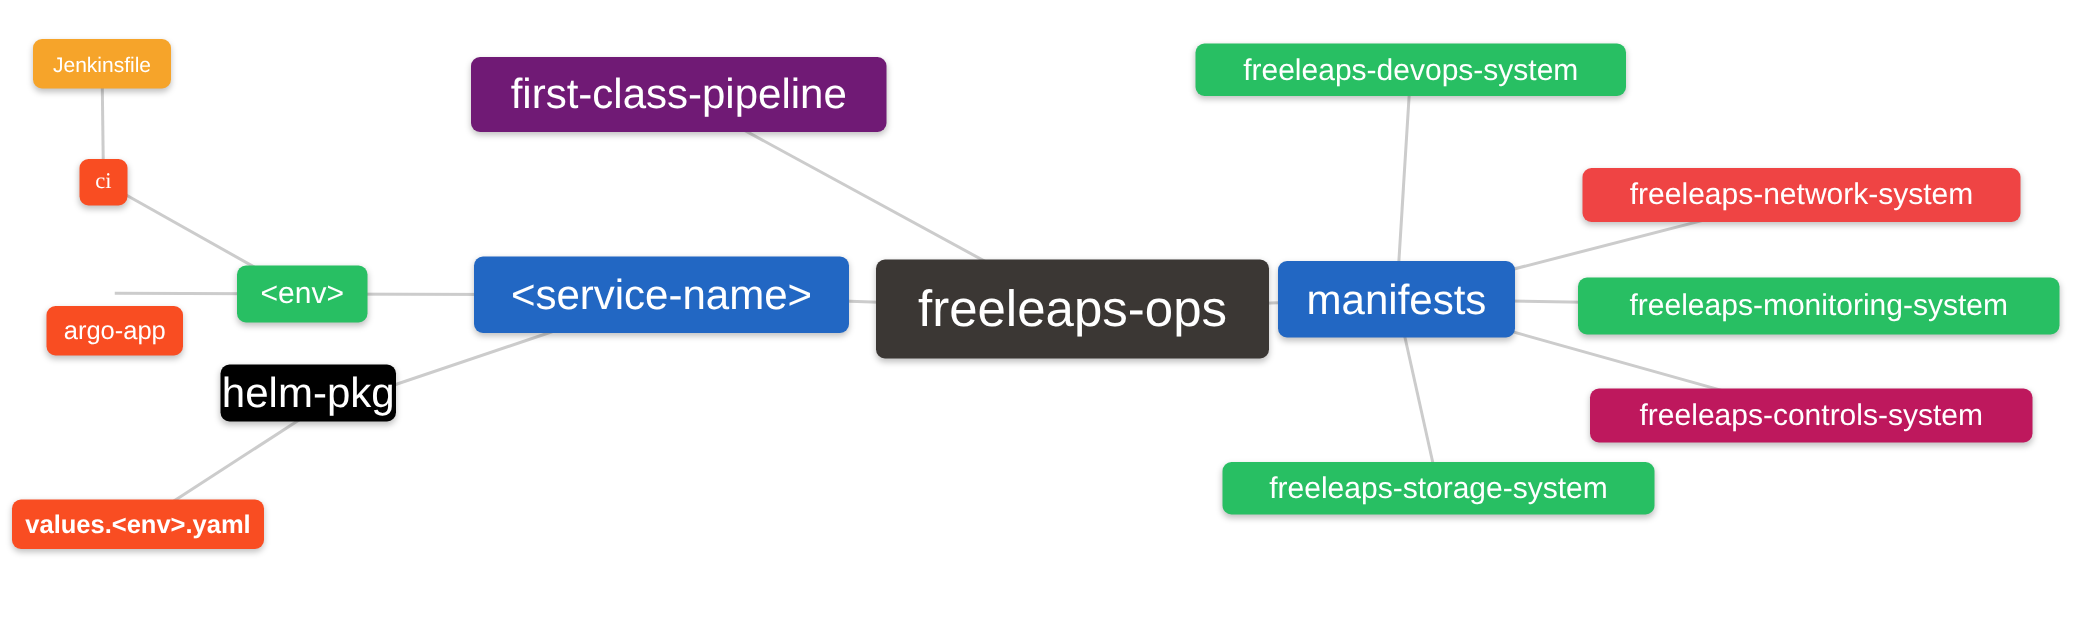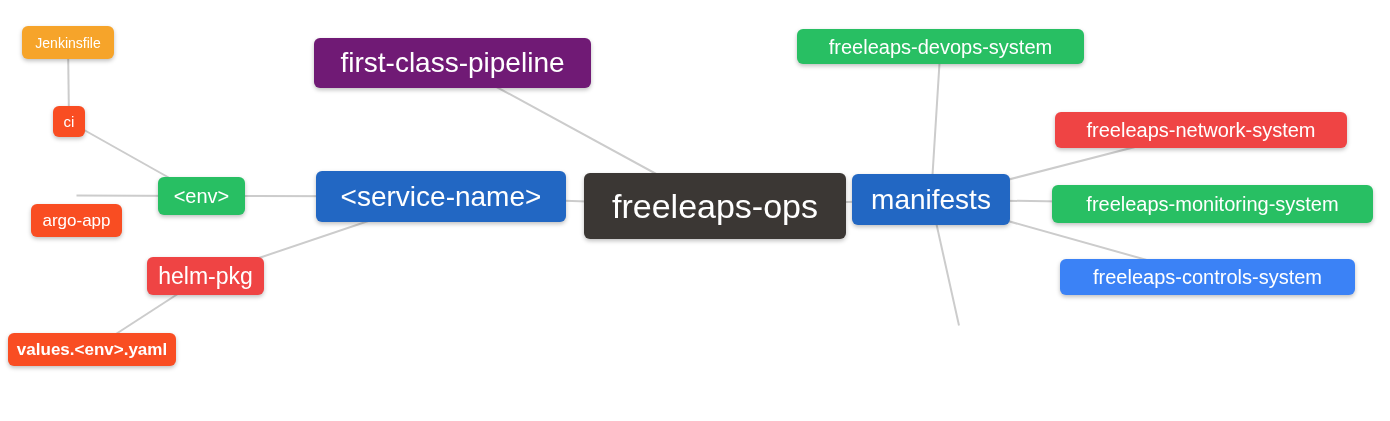--- a/index.html
+++ b/index.html
@@ -56,27 +56,28 @@
       <line x1="441" y1="196.5" x2="715" y2="206" stroke="#cccccc" stroke-width="2"></line>
       <line x1="715" y1="206" x2="931" y2="199.5" stroke="#cccccc" stroke-width="2"></line>
       <line x1="931" y1="199.5" x2="940.5" y2="46.5" stroke="#cccccc" stroke-width="2"></line>
       <line x1="931" y1="199.5" x2="1201" y2="130" stroke="#cccccc" stroke-width="2"></line>
       <line x1="931" y1="199.5" x2="1212.5" y2="204" stroke="#cccccc" stroke-width="2"></line>
       <line x1="931" y1="199.5" x2="1207.5" y2="277" stroke="#cccccc" stroke-width="2"></line>
       <line x1="931" y1="199.5" x2="959" y2="325.5" stroke="#cccccc" stroke-width="2"></line>
     </svg>
   <div class="node-layer" id="node-layer">
       <div class="node" style="left: 22px; top: 26px; width: 92px; height: 33px; font-size: 14px; background: rgb(246, 164, 42);">Jenkinsfile</div>
-      <div class="node" style="left: 53px; top: 106px; width: 32px; height: 31px; font-size: 15px; background: rgb(249, 77, 34);">ci</div>
+      <div class="node" style="left: 53px; top: 106px; width: 32px; height: 31px; font-size: 15px; background: rgb(249, 77, 34); font-family: Liberation Serif, serif;">ci</div>
       <div class="node" style="left: 31px; top: 179px; width: 91px; height: 33px; font-size: 17px; background: rgb(249, 77, 34); margin-top: 25px;">argo-app</div>
       <div class="node" style="left: 158px; top: 177px; width: 87px; height: 38px; font-size: 20px; background: rgb(40, 191, 99);">&lt;env&gt;</div>
-      <div class="node" style="left: 147px; top: 257px; width: 117px; height: 38px; font-size: 23px; background: #ef4444;">helm-pkg</div>
+      <div class="node" style="left: 147px; top: 243px; width: 117px; height: 38px; font-size: 28px; background: #000000;">helm-pkg</div>
       <div class="node" style="left: 8px; top: 333px; width: 168px; height: 33px; font-size: 17px; background: rgb(249, 77, 34); font-weight: bold;">values.&lt;env&gt;.yaml</div>
       <div class="node" style="left: 314px; top: 38px; width: 277px; height: 50px; font-size: 28px; background: #701a75;">first-class-pipeline</div>
       <div class="node" style="left: 316px; top: 171px; width: 250px; height: 51px; font-size: 28px; background: rgb(34, 103, 195);">&lt;service-name&gt;</div>
       <div class="node" style="left: 584px; top: 173px; width: 262px; height: 66px; font-size: 34px; background: rgb(59, 55, 52);">freeleaps-ops</div>
       <div class="node" style="left: 852px; top: 174px; width: 158px; height: 51px; font-size: 28px; background: rgb(34, 103, 195);">manifests</div>
       <div class="node" style="left: 797px; top: 29px; width: 287px; height: 35px; font-size: 20px; background: rgb(40, 191, 99);">freeleaps-devops-system</div>
       <div class="node" style="left: 1055px; top: 112px; width: 292px; height: 36px; font-size: 20px; background: #ef4444;">freeleaps-network-system</div>
       <div class="node" style="left: 1052px; top: 185px; width: 321px; height: 38px; font-size: 20px; background: rgb(40, 191, 99);">freeleaps-monitoring-system</div>
-      <div class="node" style="left: 1060px; top: 259px; width: 295px; height: 36px; font-size: 20px; background: #3b82f6;">freeleaps-controls-system</div>
+      <div class="node" style="left: 1060px; top: 259px; width: 295px; height: 36px; font-size: 20px; background: #be185d;">freeleaps-controls-system</div>
+      <div class="node" style="left: 815px; top: 308px; width: 288px; height: 35px; font-size: 20px; background: rgb(40, 191, 99);">freeleaps-storage-system</div>
     </div>
 </div>
 
 </body></html>

